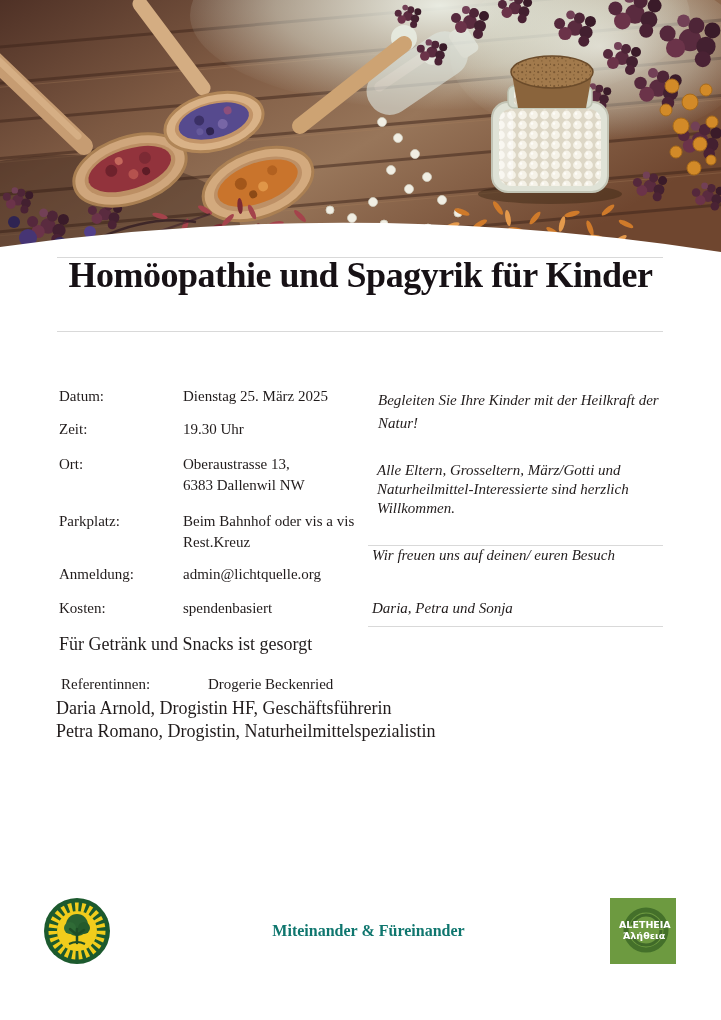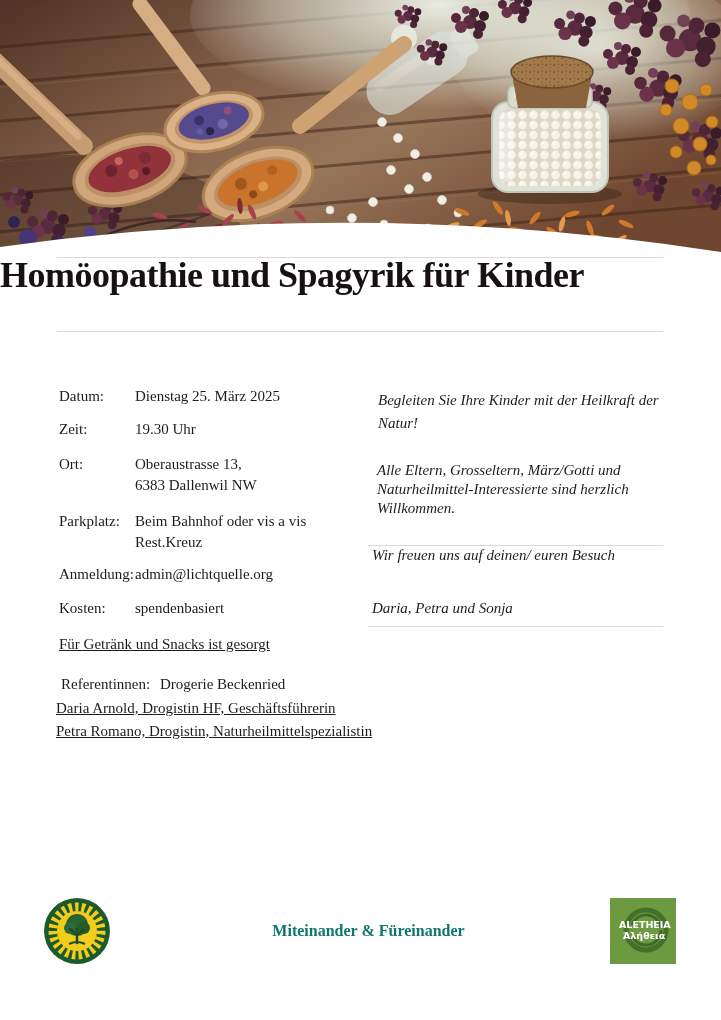--- a/index.html
+++ b/index.html
@@ -1,25 +1,25 @@
 <!DOCTYPE html>
 <html><head>
 <meta charset="utf-8">
 <style>
   html,body{margin:0;padding:0;background:#ffffff;}
   body{width:721px;height:1020px;font-family:"Liberation Serif","DejaVu Serif",serif;color:#201b1b;}
   .page{position:relative;width:721px;height:1020px;overflow:hidden;background:#ffffff;}
   .hero{position:absolute;top:0;left:0;width:721px;height:256px;}
   .rule{position:absolute;left:57px;width:606px;height:1px;background:#d9d9d9;}
-  .title{position:absolute;top:253px;left:0;width:721px;margin:0;
+  .title{position:absolute;top:253px;left:0;width:721px;margin:0;text-align:center;
          font-size:36px;font-weight:bold;letter-spacing:-0.5px;line-height:44px;color:#171115;}
-  .row{position:absolute;left:59px;display:flex;font-size:15px;line-height:21px;}
+  .row{position:absolute;left:59px;display:flex;font-size:15px;line-height:21px;gap:48px;}
   .lbl{width:76px;flex:none;}
   .lblwide{width:99px;flex:none;}
-  .plain{position:absolute;font-size:15px;line-height:21px;text-decoration:underline;}
+  .plain{position:absolute;font-size:18px;line-height:21px;}
   .rcol-line{position:absolute;font-size:15px;font-style:italic;}
   .p1{line-height:23px;}
   .p2{line-height:19px;}
   .divider{position:absolute;left:368px;width:295px;height:1px;background:#d9d9d9;}
   .motto{position:absolute;top:921px;left:8px;width:721px;text-align:center;
          font-size:16px;font-weight:bold;line-height:20px;color:#0f766e;}
   .logo{position:absolute;}
   svg{display:block;}
 </style>
 </head>

